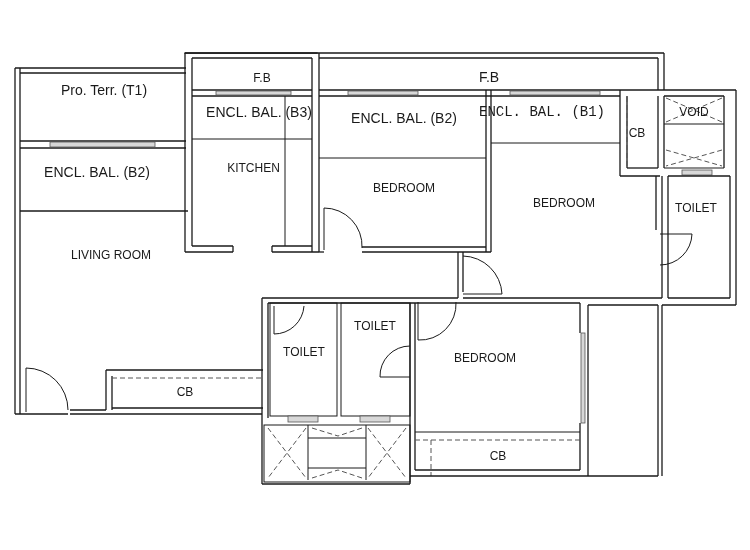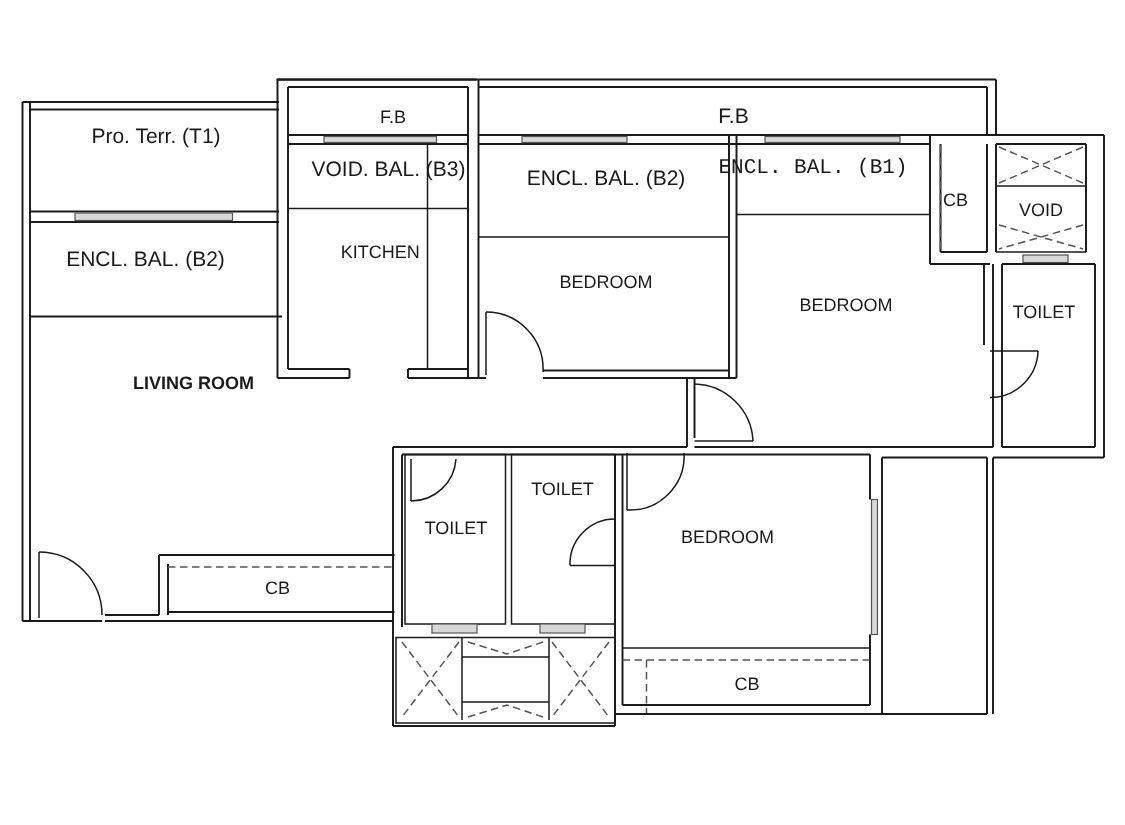--- a/index.html
+++ b/index.html
@@ -171,29 +171,29 @@
     <line class="w" x1="662" y1="305" x2="662" y2="476"></line>
   </g>
   <g>
     <line class="door" x1="418" y1="302" x2="418" y2="340"></line>
     <path class="door" d="M418 340 A36 36 0 0 0 456 302"></path>
   </g>
 </svg>
 
 <div class="lbl big" style="left:104px;top:90px;">Pro. Terr. (T1)</div>
 <div class="lbl big" style="left:97px;top:172px;">ENCL. BAL. (B2)</div>
-<div class="lbl sm" style="left:129px;top:255px;font-weight:bold;">LIVING ROOM</div>
+<div class="lbl sm" style="left:111px;top:255px;">LIVING ROOM</div>
 <div class="lbl sm" style="left:262px;top:78px;">F.B</div>
 <div class="lbl big" style="left:489px;top:77px;">F.B</div>
-<div class="lbl big" style="left:259px;top:112px;">VOID. BAL. (B3)</div>
+<div class="lbl big" style="left:259px;top:112px;">ENCL. BAL. (B3)</div>
 <div class="lbl sm" style="left:236px;top:168px;padding-left:35px;">KITCHEN</div>
 <div class="lbl big" style="left:404px;top:118px;">ENCL. BAL. (B2)</div>
 <div class="lbl big" style="left:542px;top:112px;font-family:Liberation Mono, monospace;">ENCL. BAL. (B1)</div>
 <div class="lbl sm" style="left:637px;top:133px;">CB</div>
-<div class="lbl sm" style="left:694px;top:112px;margin-top:28px;">VOID</div>
+<div class="lbl sm" style="left:694px;top:112px;">VOID</div>
 <div class="lbl sm" style="left:404px;top:188px;">BEDROOM</div>
 <div class="lbl sm" style="left:564px;top:203px;">BEDROOM</div>
 <div class="lbl sm" style="left:696px;top:208px;">TOILET</div>
 <div class="lbl sm" style="left:304px;top:352px;">TOILET</div>
 <div class="lbl sm" style="left:375px;top:326px;">TOILET</div>
 <div class="lbl sm" style="left:485px;top:358px;">BEDROOM</div>
 <div class="lbl sm" style="left:185px;top:392px;">CB</div>
 <div class="lbl sm" style="left:498px;top:456px;">CB</div>
 
 </body></html>

